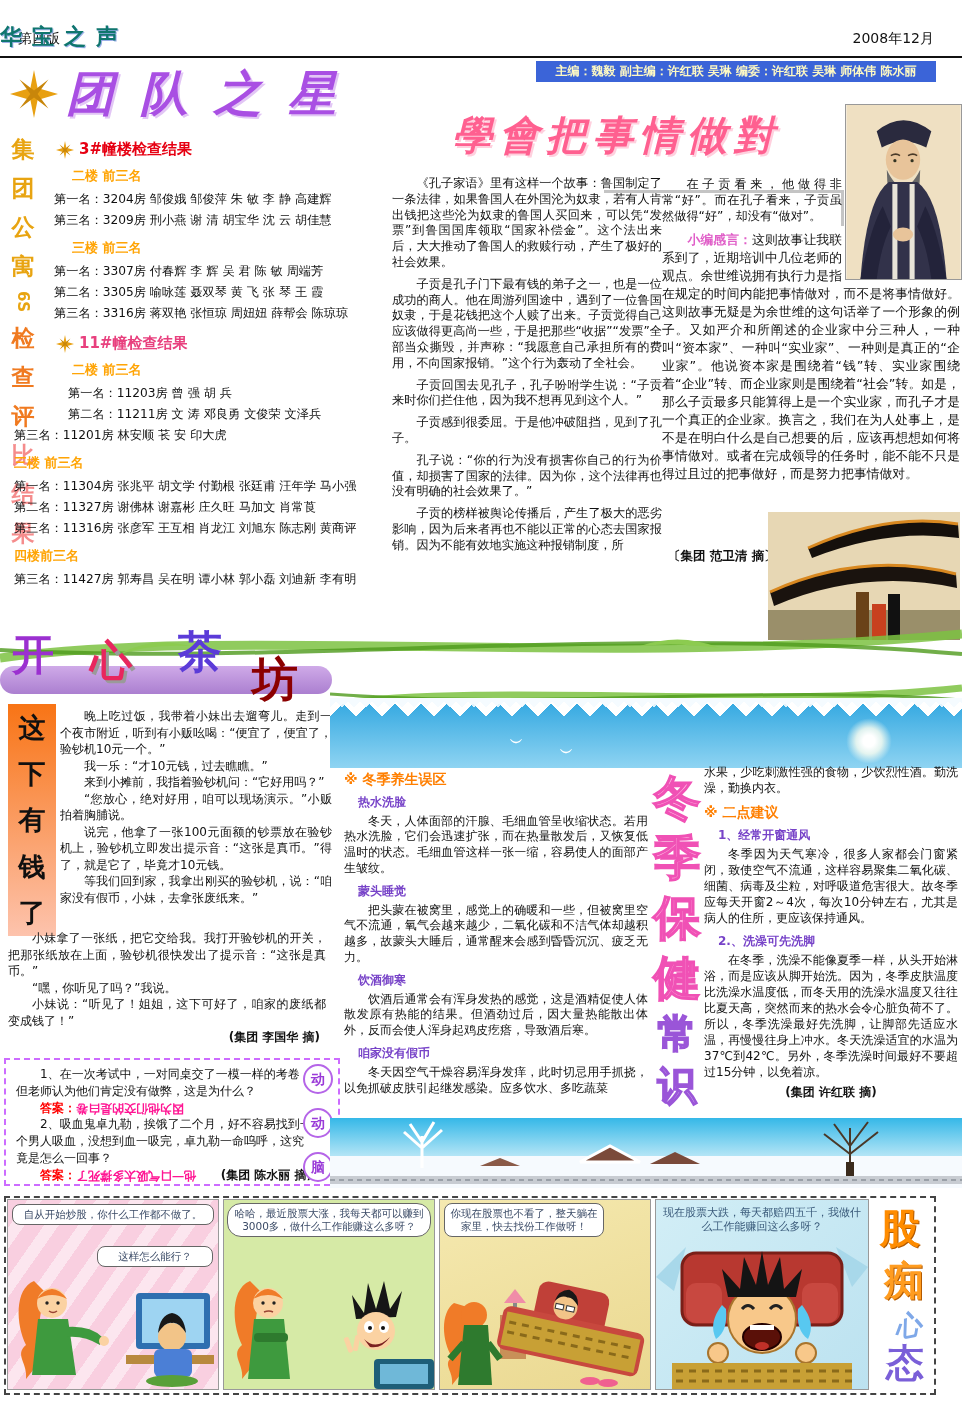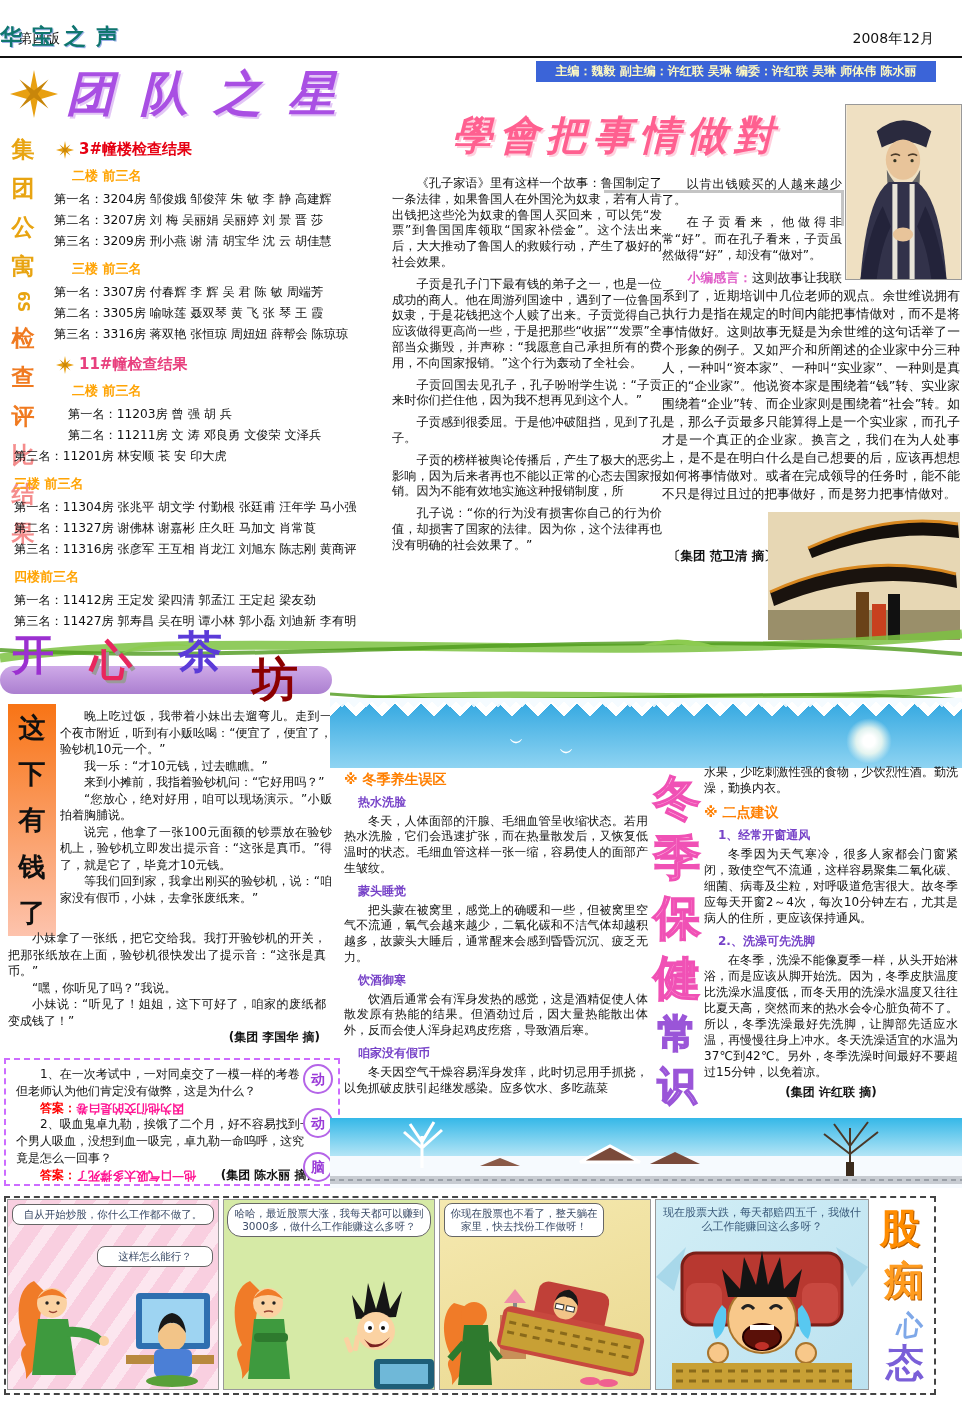--- a/index.html
+++ b/index.html
@@ -146,21 +146,20 @@
 <div class="abs ts-col">
   <div class="sec-title red">
     <svg class="star-sm" viewBox="0 0 40 40">
         <path d="M20 0 L23 15 L40 20 L23 25 L20 40 L17 25 L0 20 L17 15 Z" fill="#E8A011"></path>
         <path d="M8 8 L20 17 L32 8 L23 20 L32 32 L20 23 L8 32 L17 20 Z" fill="#C8860A"></path>
       </svg>
     <span>3#幢楼检查结果</span>
   </div>
   <div class="grp-h">二楼 前三名</div>
   <div class="row">第一名：3204房 邹俊娥 邹俊萍 朱 敏  李 静 高建辉</div>
-  <div class="row">第二名：3207房 刘 梅 吴丽娟 吴丽婷 刘 景  晋 莎</div>
   <div class="row">第三名：3209房 刑小燕 谢 清 胡宝华 沈 云 胡佳慧</div>
   <div class="grp-h">三楼 前三名</div>
   <div class="row">第一名：3307房 付春辉 李 辉  吴 君  陈 敏 周端芳</div>
   <div class="row">第二名：3305房 喻咏莲 聂双琴 黄 飞 张 琴  王 霞</div>
   <div class="row">第三名：3316房 蒋双艳 张恒琼 周妞妞 薛帮会 陈琼琼</div>
 
   <div class="sec-title pink" style="margin-top:10px;">
     <svg class="star-sm" viewBox="0 0 40 40">
         <path d="M20 0 L23 15 L40 20 L23 25 L20 40 L17 25 L0 20 L17 15 Z" fill="#E8A011"></path>
         <path d="M8 8 L20 17 L32 8 L23 20 L32 32 L20 23 L8 32 L17 20 Z" fill="#C8860A"></path>
@@ -169,21 +168,20 @@
   </div>
   <div class="grp-h">二楼 前三名</div>
   <div class="row indent14">第一名：11203房 曾 强  胡 兵</div>
   <div class="row indent14">第二名：11211房 文 涛 邓良勇 文俊荣 文泽兵</div>
   <div class="row outdent">第三名：11201房 林安顺 苌 安 印大虎</div>
   <div class="grp-h outdent" style="margin-left:-40px;">三楼 前三名</div>
   <div class="row outdent">第一名：11304房 张兆平 胡文学 付勤根 张廷甫 汪年学 马小强</div>
   <div class="row outdent">第二名：11327房 谢佛林 谢嘉彬 庄久旺 马加文 肖常莨</div>
   <div class="row outdent">第三名：11316房 张彦军 王互相 肖龙江 刘旭东 陈志刚 黄商评</div>
   <div class="grp-h outdent" style="margin-left:-40px;">四楼前三名</div>
-  <div class="row outdent">第一名：11412房 王定发 梁四清 郭孟江 王定起 梁友劲</div>
   <div class="row outdent">第三名：11427房 郭寿昌 吴在明 谭小林 郭小磊 刘迪新 李有明</div>
 </div>
 
 <div class="abs frame-h"></div>
 <div class="abs frame-v"></div>
 <div class="abs art-title">學會把事情做對</div>
 
 <svg class="abs confucius" viewBox="0 0 113 172">
   <rect width="113" height="172" fill="#EFE0C2"></rect>
   <path d="M30,26 Q56,4 84,26 L79,42 Q56,30 35,42 Z" fill="#2A2A3E"></path>
@@ -197,27 +195,26 @@
   <path d="M14,172 Q24,120 36,100 L44,120 Q34,140 30,172 Z" fill="#23233A"></path>
   <path d="M99,172 Q89,120 78,100 L70,120 Q80,140 84,172 Z" fill="#23233A"></path>
   <ellipse cx="56" cy="128" rx="10" ry="7" fill="#E8C49A"></ellipse>
 </svg>
 
 <div class="abs art-left">
   <p>《孔子家语》里有这样一个故事：鲁国制定了一条法律，如果鲁国人在外国沦为奴隶，若有人肯出钱把这些沦为奴隶的鲁国人买回来，可以凭“发票”到鲁国国库领取“国家补偿金”。这个法出来后，大大推动了鲁国人的救赎行动，产生了极好的社会效果。</p>
   <p>子贡是孔子门下最有钱的弟子之一，也是一位成功的商人。他在周游列国途中，遇到了一位鲁国奴隶，于是花钱把这个人赎了出来。子贡觉得自己应该做得更高尚一些，于是把那些“收据”“发票”全部当众撕毁，并声称：“我愿意自己承担所有的费用，不向国家报销。”这个行为轰动了全社会。</p>
   <p>子贡回国去见孔子，孔子吩咐学生说：“子贡来时你们拦住他，因为我不想再见到这个人。”</p>
   <p>子贡感到很委屈。于是他冲破阻挡，见到了孔子。</p>
+  <p>孔子说：“你的行为没有损害你自己的行为价值，却损害了国家的法律。因为你，这个法律再也没有明确的社会效果了。”</p>
   <p>子贡的榜样被舆论传播后，产生了极大的恶劣影响，因为后来者再也不能以正常的心态去国家报销。因为不能有效地实施这种报销制度，所</p>
-  <p>孔子说：“你的行为没有损害你自己的行为价值，却损害了国家的法律。因为你，这个法律再也没有明确的社会效果了。”</p>
 </div>
 
 <div class="abs art-right">
   <div class="img-spacer"></div>
-  <p>以肯出钱赎买的人越来越少了。</p>
   <p>在子贡看来，他做得非常“好”。而在孔子看来，子贡虽然做得“好”，却没有“做对”。</p>
   <p class="note"><span class="note-label">小编感言：</span><span>这则故事让我联系到了，近期培训中几位老师的观点。余世维说拥有执行力是指在规定的时间内能把事情做对，而不是将事情做好。这则故事无疑是为余世维的这句话举了一个形象的例子。又如严介和所阐述的企业家中分三种人，一种叫“资本家”、一种叫“实业家”、一种则是真正的“企业家”。他说资本家是围绕着“钱”转、实业家围绕着“企业”转、而企业家则是围绕着“社会”转。如是，那么子贡最多只能算得上是一个实业家，而孔子才是一个真正的企业家。换言之，我们在为人处事上，是不是在明白什么是自己想要的后，应该再想想如何将事情做对。或者在完成领导的任务时，能不能不只是得过且过的把事做好，而是努力把事情做对。</span></p>
 </div>
 <div class="abs art-attr">〔集团 范卫清 摘〕</div>
 
 <svg class="abs pagoda" viewBox="0 0 192 128">
   <rect width="192" height="128" fill="#E7D7B4"></rect>
   <rect y="98" width="192" height="30" fill="#9a8f6a"></rect>
   <path d="M40,36 Q120,0 190,12 L191,26 Q120,16 44,46 Z" fill="#15100c"></path>
   <path d="M40,36 Q120,0 190,12" stroke="#D88820" stroke-width="3" fill="none"></path>

